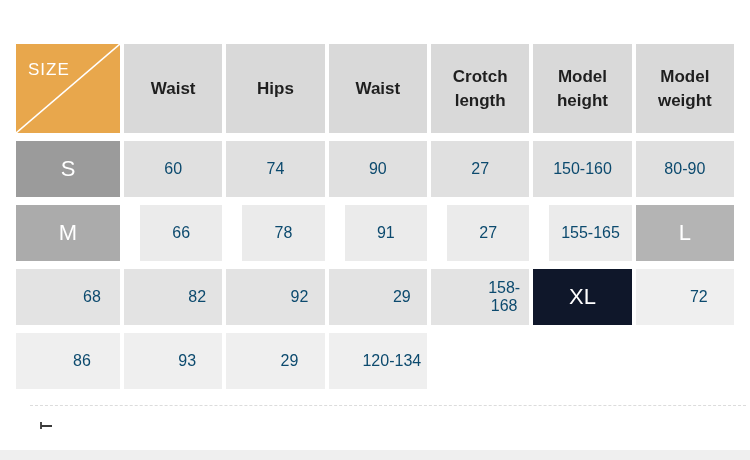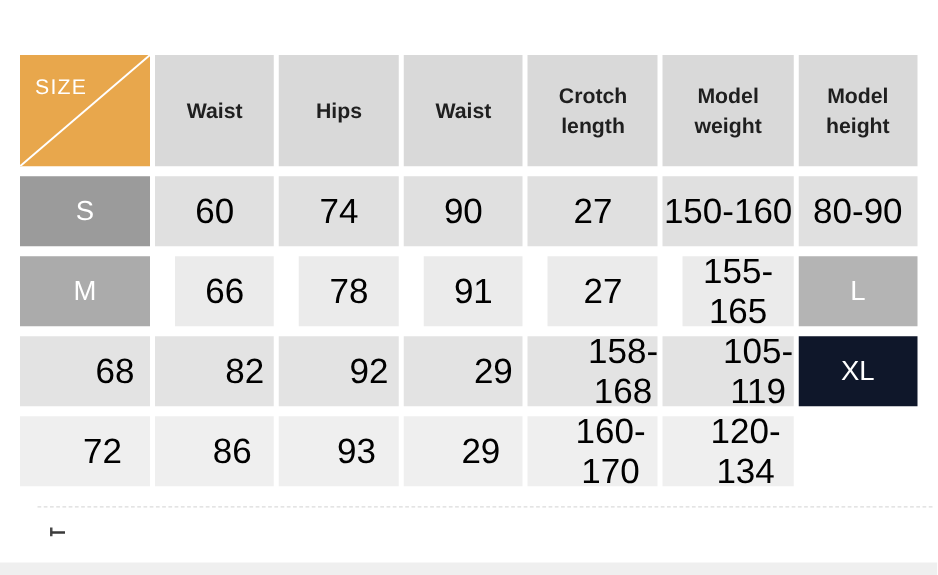--- a/index.html
+++ b/index.html
@@ -51,22 +51,22 @@
     font-size: 17px;
     line-height: 1.4;
     padding: 0 10px;
   }
   .rlabel {
     color: #ffffff;
     font-size: 22px;
     font-weight: 400;
   }
   .val {
-    color: #000000;
-    font-size: 28px;
+    color: #0c4a6e;
+    font-size: 16px;
     font-weight: 400;
   }
   
   .r0.rlabel { background: #9B9B9B; }
   .r1.rlabel { background: #ABABAB; }
   .r2.rlabel { background: #B4B4B4; }
   .r3.rlabel { background: #0f172a; }
   .r0.val { background: #E0E0E0; }
   .r1.val { background: #EBEBEB; margin-left: 16px; }
   .r2.val { background: #E3E3E3; padding-left: 48px; }
@@ -103,22 +103,22 @@
     <div class="cell corner">
       <svg viewBox="0 0 100 100" preserveAspectRatio="none">
         <line x1="0" y1="100" x2="100" y2="0" stroke="#ffffff" stroke-width="1.6" vector-effect="non-scaling-stroke"></line>
       </svg>
       <span class="corner-label">SIZE</span>
     </div>
     <div class="cell head">Waist</div>
     <div class="cell head">Hips</div>
     <div class="cell head">Waist</div>
     <div class="cell head">Crotch length</div>
+    <div class="cell head">Model height</div>
     <div class="cell head">Model weight</div>
-    <div class="cell head">Model height</div>
 
     <div class="cell rlabel r0">S</div>
     <div class="cell val r0">60</div>
     <div class="cell val r0">74</div>
     <div class="cell val r0">90</div>
     <div class="cell val r0">27</div>
     <div class="cell val r0">150-160</div>
     <div class="cell val r0">80-90</div>
 
     <div class="cell rlabel r1">M</div>
@@ -127,28 +127,26 @@
     <div class="cell val r1">91</div>
     <div class="cell val r1">27</div>
     <div class="cell val r1">155-165</div>
 
     <div class="cell rlabel r2">L</div>
     <div class="cell val r2">68</div>
     <div class="cell val r2">82</div>
     <div class="cell val r2">92</div>
     <div class="cell val r2">29</div>
     <div class="cell val r2">158-168</div>
-    <div class="cell val r2">105-119</div>
 
     <div class="cell rlabel r3">XL</div>
     <div class="cell val r3">72</div>
     <div class="cell val r3">86</div>
     <div class="cell val r3">93</div>
     <div class="cell val r3">29</div>
-    <div class="cell val r3">160-170</div>
     <div class="cell val r3">120-134</div>
 
   </div>
 
   <div class="dashed-divider"></div>
 
   <div class="cursor-mark">
     <span class="tick"></span>
     <span class="bar"></span>
   </div>

